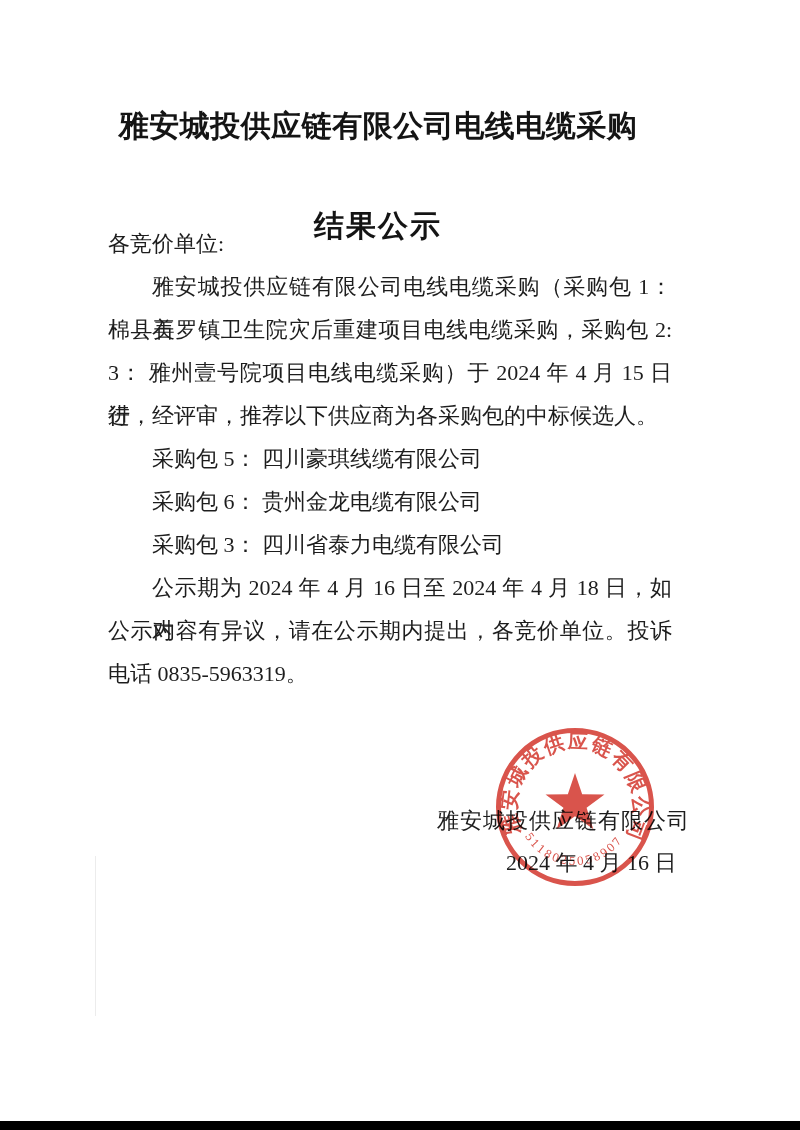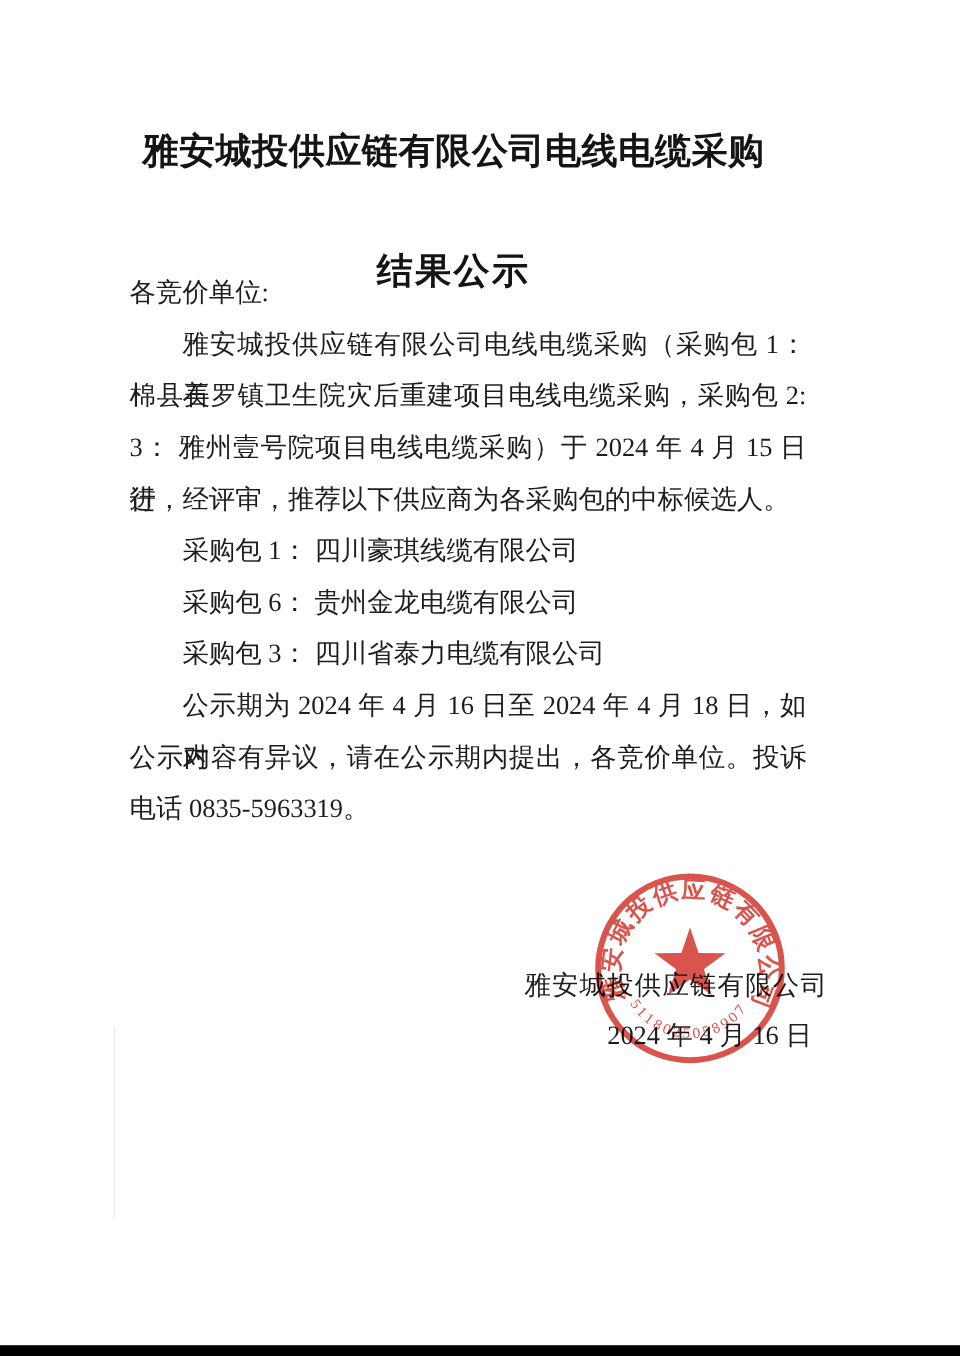--- a/index.html
+++ b/index.html
@@ -59,21 +59,21 @@
 
   <h1 class="title l1">雅安城投供应链有限公司电线电缆采购</h1>
   <h1 class="title l2">结果公示</h1>
 
   <div class="doc-body">
     <div class="bl">各竞价单位:</div>
     <div class="bl ind jl">雅安城投供应链有限公司电线电缆采购（采购包 1： 石</div>
     <div class="bl jl">棉县美罗镇卫生院灾后重建项目电线电缆采购，采购包 2:</div>
     <div class="bl jl">3： 雅州壹号院项目电线电缆采购）于 2024 年 4 月 15 日进</div>
     <div class="bl">行，经评审，推荐以下供应商为各采购包的中标候选人。</div>
-    <div class="bl ind">采购包 1： 四川豪琪线缆有限公司</div>
+    <div class="bl ind">采购包 5： 四川豪琪线缆有限公司</div>
     <div class="bl ind">采购包 6： 贵州金龙电缆有限公司</div>
     <div class="bl ind">采购包 3： 四川省泰力电缆有限公司</div>
     <div class="bl ind jl">公示期为 2024 年 4 月 16 日至 2024 年 4 月 18 日，如对</div>
     <div class="bl jl">公示内容有异议，请在公示期内提出，各竞价单位。投诉</div>
     <div class="bl">电话 0835-5963319。</div>
   </div>
 
   <div class="sig-company">雅安城投供应链有限公司</div>
   <div class="sig-date">2024 年 4 月 16 日</div>
 

